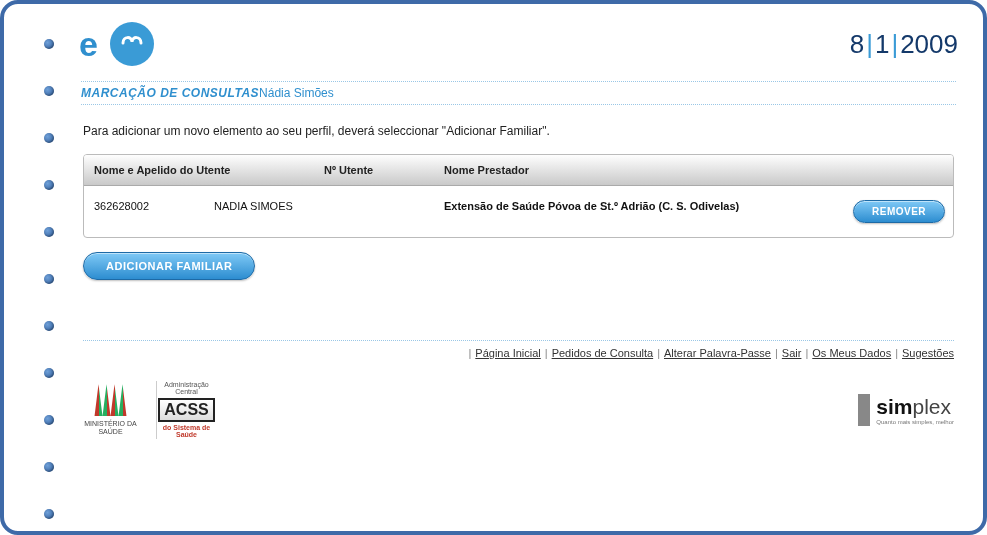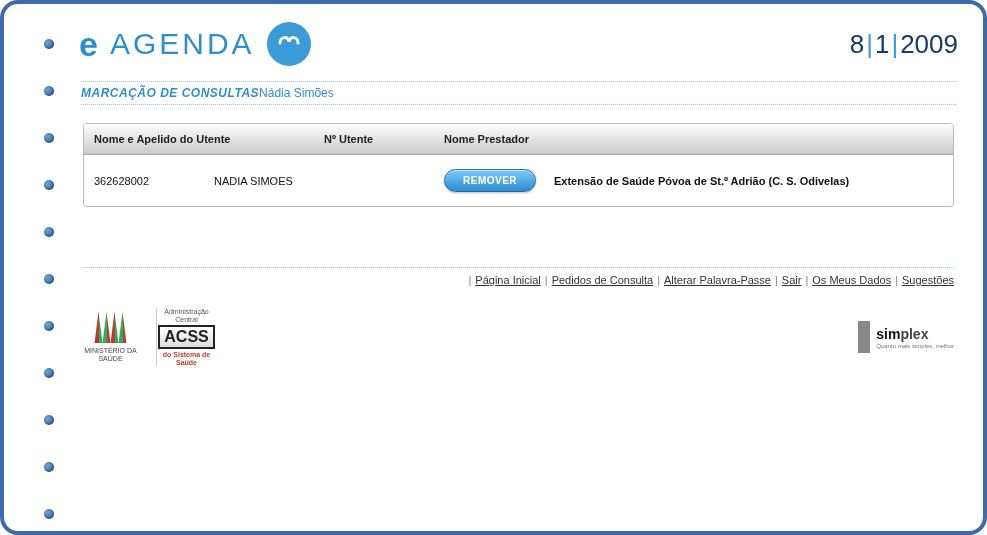--- a/index.html
+++ b/index.html
@@ -80,21 +80,21 @@
     font-weight: bold;
     color: #222;
   }
   .thead .th { padding: 9px 10px; }
   .col-utente { width: 120px; }
   .col-nome   { width: 230px; }
   .col-prest  { flex: 1; }
   .col-act    { width: 110px; }
 
   .trow {
-    display: flex; align-items: center;
+    display: flex; 
     font-size: 11px; color: #111;
     padding: 14px 0;
   }
   .trow .td { padding: 0 10px; }
   .td.col-prest { font-weight: bold; }
 
   .pill-btn {
     display: inline-block;
     background: linear-gradient(#7fc9f6, #2d8dd0);
     border: 1px solid #1d6aa6;
@@ -159,21 +159,21 @@
   }
   .lg-mcsp .ico::before, .lg-mcsp .ico::after {
     content:""; position:absolute; width:6px; height:6px; border-radius:50%; background:#fff;
   }
   .lg-mcsp .ico::before { left:4px; top:4px; }
   .lg-mcsp .ico::after  { right:4px; bottom:4px; }
   .lg-mcsp .txt { line-height:1.1; }
 
   .lg-simplex { margin-left:auto; display:flex; align-items:center; gap:6px; }
   .lg-simplex .bar { width:12px; height:32px; background:#888; }
-  .lg-simplex .word { font-size:14px; color:#444;font-weight:bold; }
+  .lg-simplex .word { font-size:21px; color:#444; }
   .lg-simplex .word b { color:#111; }
   .lg-simplex .sub { font-size:6px; color:#777; display:block; text-align:right; }
 
 </style>
 </head>
 <body>
 
 <div class="binder-holes">
   <div class="hole"></div>
     <div class="hole"></div>
@@ -186,55 +186,58 @@
     <div class="hole"></div>
     <div class="hole"></div>
   <div class="hole"></div>
 </div>
 
 <div class="page">
 
   <div class="header">
     <div class="logo-group">
       <span class="logo-e">e</span>
-      <span class="logo-agenda">AGENDA</span>
       <span class="logo-circle">
         <svg width="26" height="22" viewBox="0 0 26 22">
             <path d="M4 10 C4 3 13 3 13 9 C13 3 22 3 22 10" stroke="#fff" stroke-width="3" fill="none" stroke-linecap="round"></path>
           </svg>
       </span>
     </div>
     <div class="date-block">
       <span>8</span><span class="sep">|</span><span>1</span><span class="sep">|</span><span>2009</span>
     </div>
   </div>
 
   <div class="section-bar">
     <span class="section-title">MARCAÇÃO DE CONSULTAS</span>
     <span class="user-name">Nádia Simões</span>
   </div>
 
+  <p class="intro">Para adicionar um novo elemento ao seu perfil, deverá seleccionar "Adicionar Familiar".</p>
 
   <div class="table-wrap">
     <div class="thead">
       <div class="th col-nome">Nome e Apelido do Utente</div>
       <div class="th col-utente">Nº Utente</div>
       <div class="th col-prest">Nome Prestador</div>
       <div class="th col-act"></div>
     </div>
     <div class="trow">
       <div class="td col-utente">362628002</div>
       <div class="td col-nome">NADIA SIMOES</div>
+      <div class="td col-prest">Extensão de Saúde Póvoa de St.º Adrião (C. S. Odivelas)</div>
       <div class="td col-act">
         <span class="pill-btn">REMOVER</span>
       </div>
-      <div class="td col-prest">Extensão de Saúde Póvoa de St.º Adrião (C. S. Odivelas)</div>
-    </div>
-  </div>
-
+    </div>
+  </div>
+
+  <div style="margin:6px 4px;">
+    <span class="pill-btn big">ADICIONAR FAMILIAR</span>
+  </div>
 
   <div class="footer-nav">
     <span class="sep">|</span>
       <a>Página Inicial</a>
     <span class="sep">|</span>
       <a>Pedidos de Consulta</a>
     <span class="sep">|</span>
       <a>Alterar Palavra-Passe</a>
     <span class="sep">|</span>
       <a>Sair</a>

